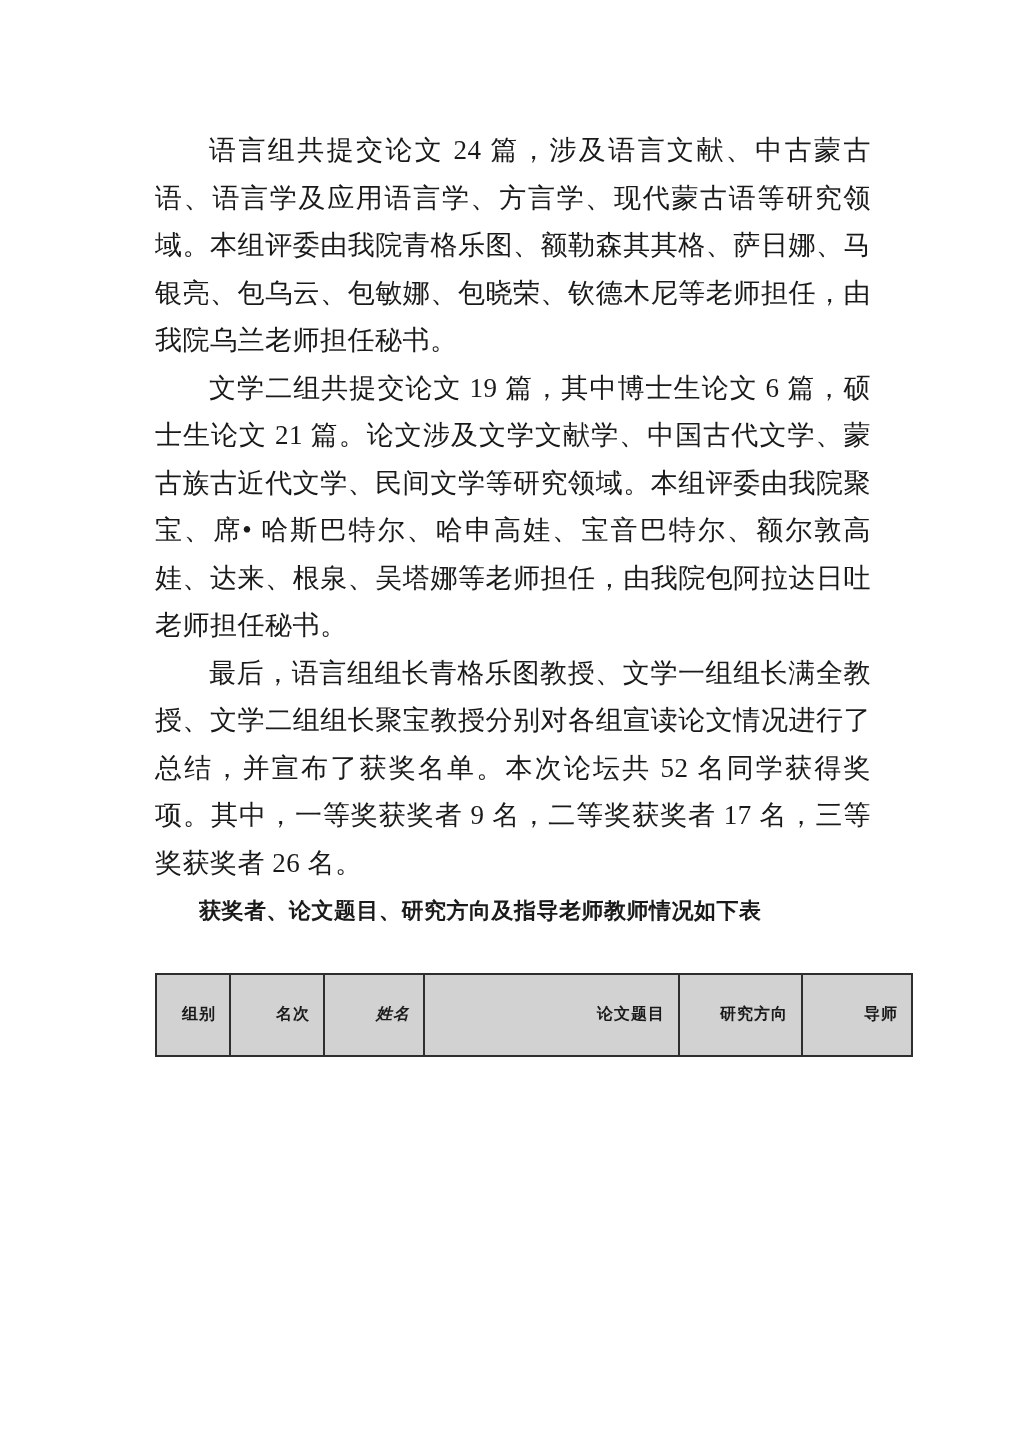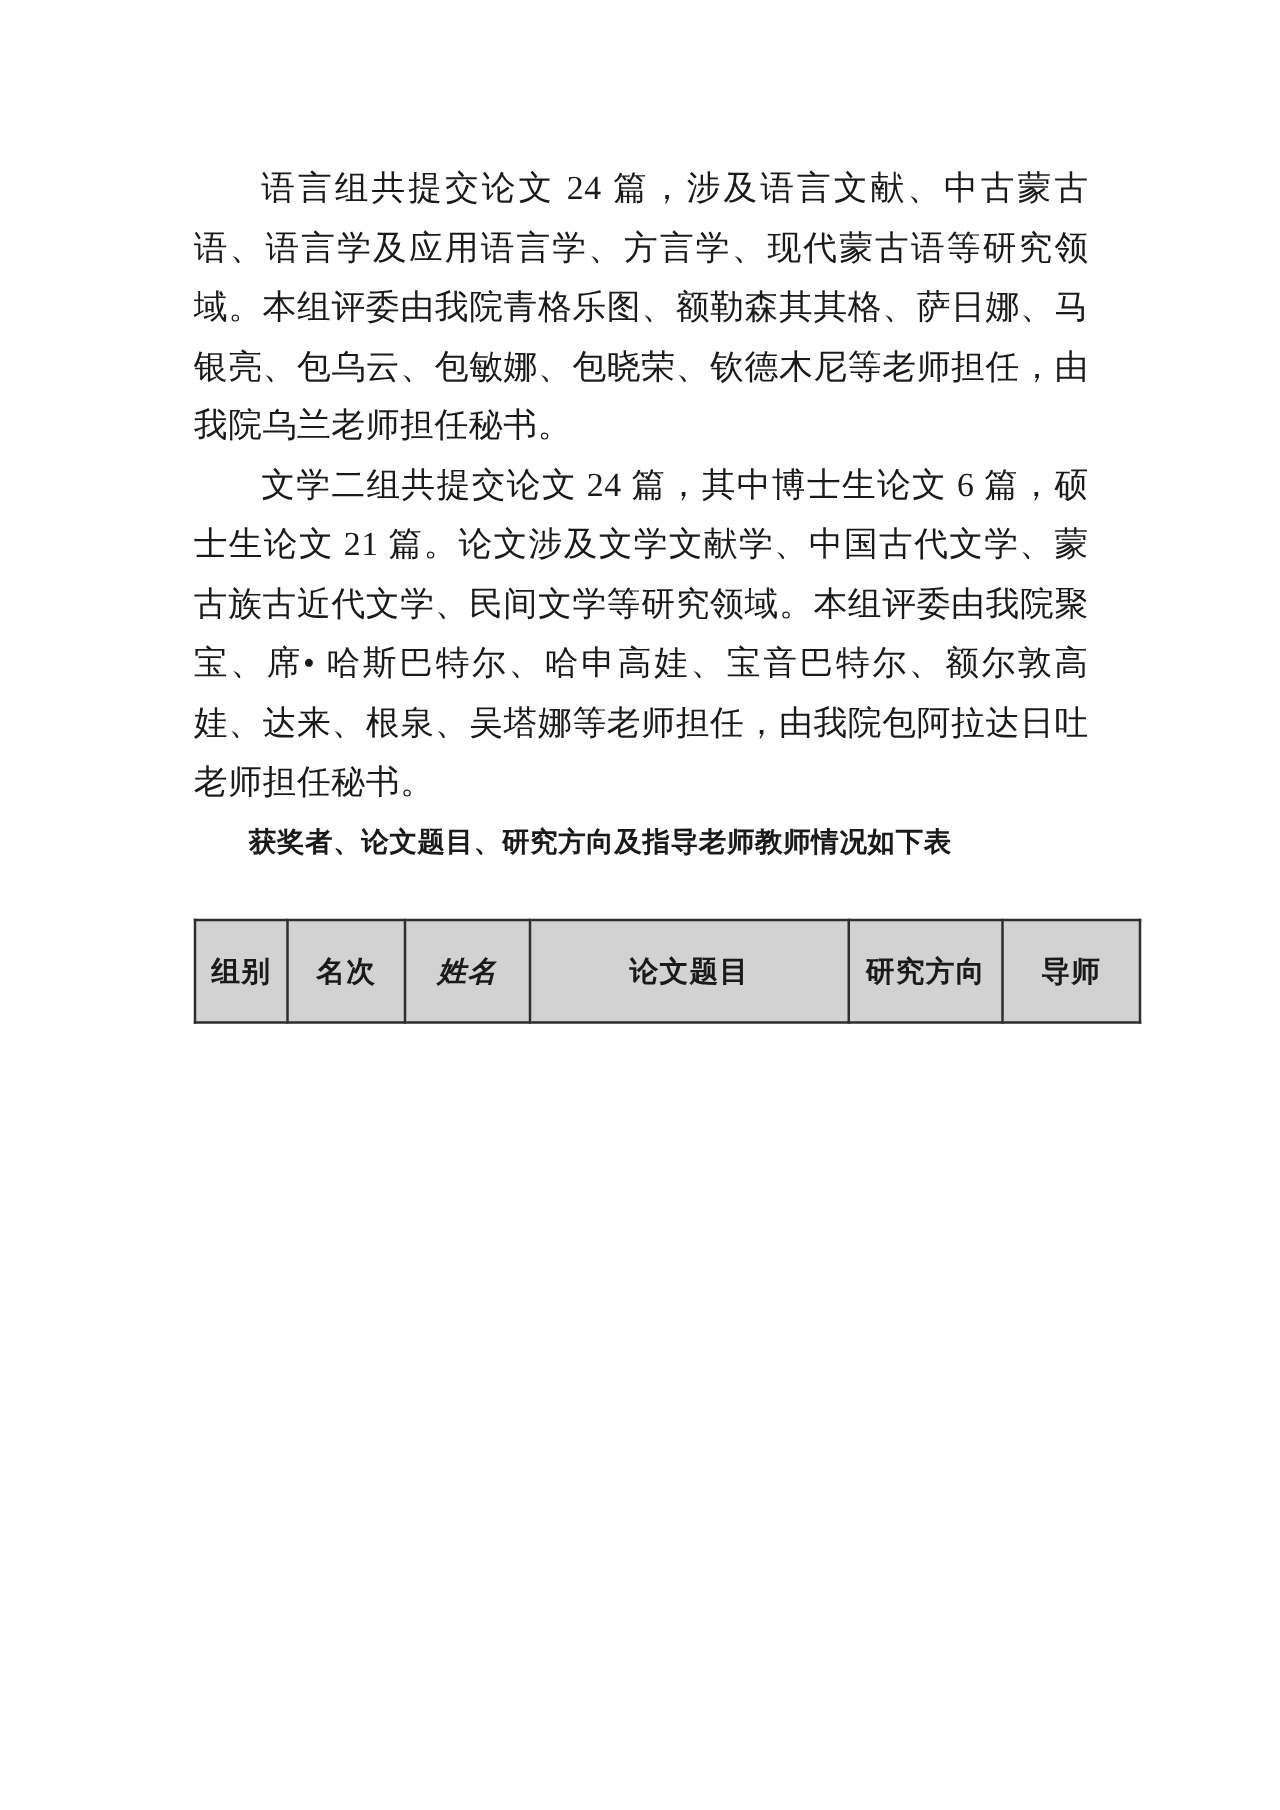--- a/index.html
+++ b/index.html
@@ -54,41 +54,42 @@
   table.awards {
     border-collapse: collapse;
     table-layout: fixed;
     width: 730px;
     margin-top: 38px;
   }
   table.awards th {
     border: 2px solid var(--border);
     background: var(--header-bg);
     height: 82px;
-    font-size: 23px;
+    font-size: 16px;
     font-weight: bold;
-    text-align: center;
+    text-align: right;
     vertical-align: middle;
     letter-spacing: 1px;
-    padding: 0;
+    padding: 13px;
   }
   .c0 { width: 74px; }
   .c1 { width: 94px; }
   .c2 { width: 100px; font-style: italic; }
   .c3 { width: 255px; }
   .c4 { width: 123px; }
   .c5 { width: 110px; }
 </style>
 </head>
 <body>
 
 <div class="page">
   <div class="content">
     <p class="para">语言组共提交论文 24 篇，涉及语言文献、中古蒙古语、语言学及应用语言学、方言学、现代蒙古语等研究领域。本组评委由我院青格乐图、额勒森其其格、萨日娜、马银亮、包乌云、包敏娜、包晓荣、钦德木尼等老师担任，由我院乌兰老师担任秘书。</p>
-    <p class="para">文学二组共提交论文 24 篇，其中博士生论文 6 篇，硕士生论文 21 篇。论文涉及文学文献学、中国古代文学、蒙古族古近代文学、民间文学等研究领域。本组评委由我院聚宝、席• 哈斯巴特尔、哈申高娃、宝音巴特尔、额尔敦高娃、达来、根泉、吴塔娜等老师担任，由我院包阿拉达日吐老师担任秘书。</p>
+    <p class="para">文学二组共提交论文 19 篇，其中博士生论文 6 篇，硕士生论文 21 篇。论文涉及文学文献学、中国古代文学、蒙古族古近代文学、民间文学等研究领域。本组评委由我院聚宝、席• 哈斯巴特尔、哈申高娃、宝音巴特尔、额尔敦高娃、达来、根泉、吴塔娜等老师担任，由我院包阿拉达日吐老师担任秘书。</p>
+    <p class="para">最后，语言组组长青格乐图教授、文学一组组长满全教授、文学二组组长聚宝教授分别对各组宣读论文情况进行了总结，并宣布了获奖名单。本次论坛共 52 名同学获得奖项。其中，一等奖获奖者 9 名，二等奖获奖者 17 名，三等奖获奖者 26 名。</p>
     <p class="caption">获奖者、论文题目、研究方向及指导老师教师情况如下表</p>
     <table class="awards">
       <tbody>
           <tr>
         <th class="c0">组别</th>
         <th class="c1">名次</th>
         <th class="c2">姓名</th>
         <th class="c3">论文题目</th>
         <th class="c4">研究方向</th>
         <th class="c5">导师</th>

